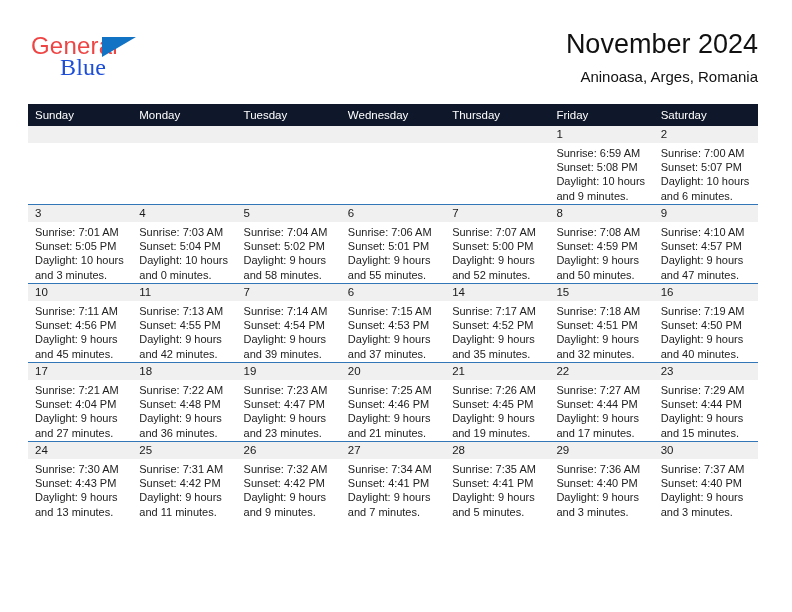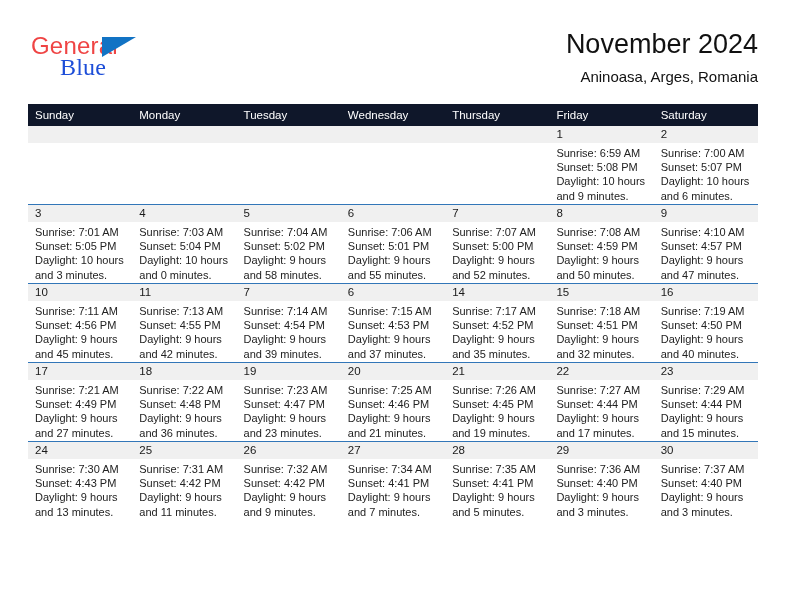--- a/index.html
+++ b/index.html
@@ -347,21 +347,21 @@
               <div>Daylight: 9 hours</div>
               <div>and 40 minutes.</div>
             </div>
           </td>
         </tr>
         <tr class="week-row">
           <td class="day-cell">
             <div class="daynum-band">17</div>
             <div class="cell-body">
               <div>Sunrise: 7:21 AM</div>
-              <div>Sunset: 4:49 PM</div>
+              <div>Sunset: 4:04 PM</div>
               <div>Daylight: 9 hours</div>
               <div>and 27 minutes.</div>
             </div>
           </td>
           <td class="day-cell">
             <div class="daynum-band">18</div>
             <div class="cell-body">
               <div>Sunrise: 7:22 AM</div>
               <div>Sunset: 4:48 PM</div>
               <div>Daylight: 9 hours</div>

